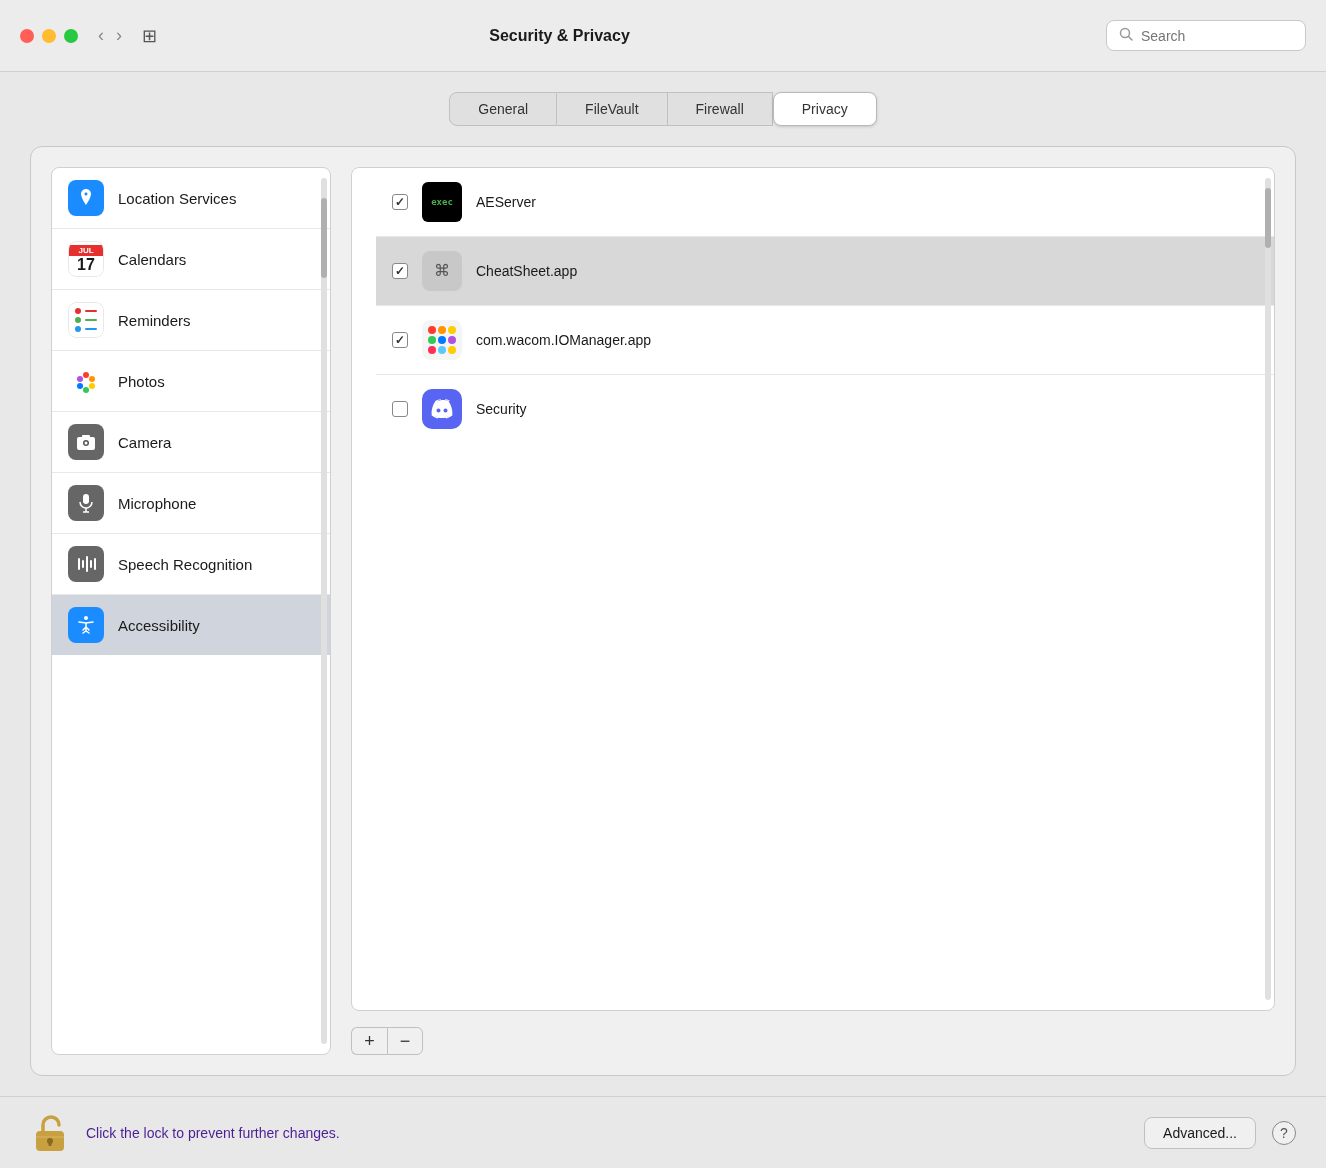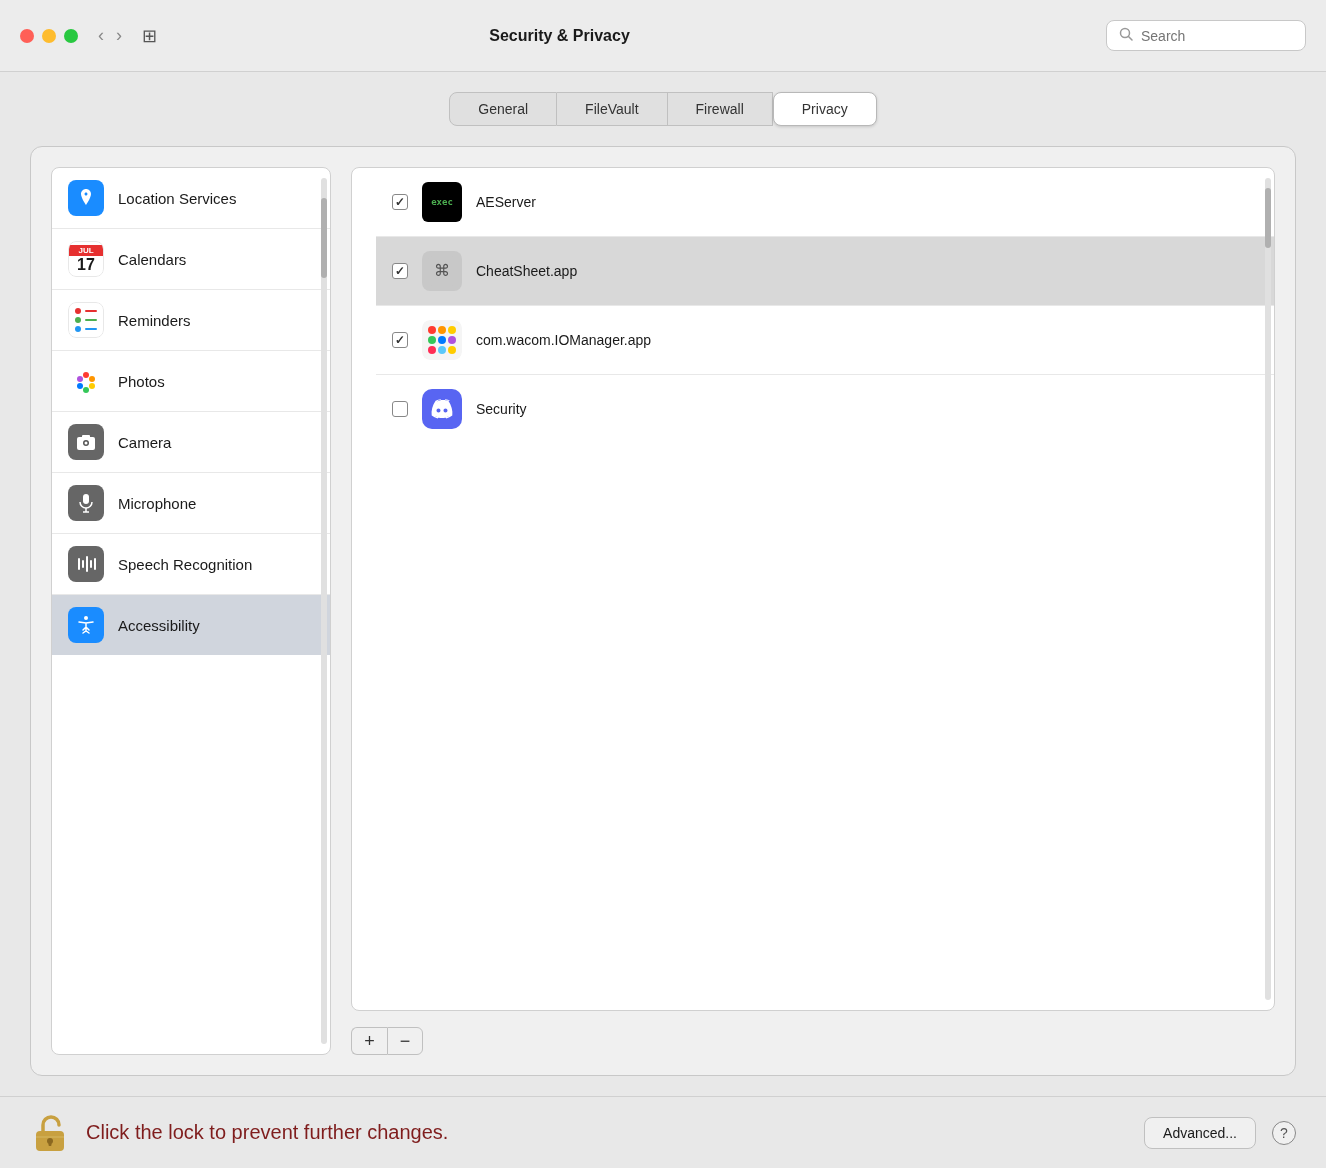--- a/index.html
+++ b/index.html
@@ -401,22 +401,22 @@
       width: 40px;
       height: 44px;
       display: flex;
       align-items: center;
       justify-content: center;
       cursor: pointer;
       flex-shrink: 0;
     }
 
     .lock-text {
-      font-size: 20px;
-      color: #7f1d1d;
+      font-size: 14px;
+      color: #4c1d95;
       flex: 1;
     }
 
     .advanced-btn {
       background: #f0f0f0;
       border: 1px solid #c0c0c0;
       border-radius: 8px;
       padding: 7px 18px;
       font-size: 14px;
       cursor: pointer;

